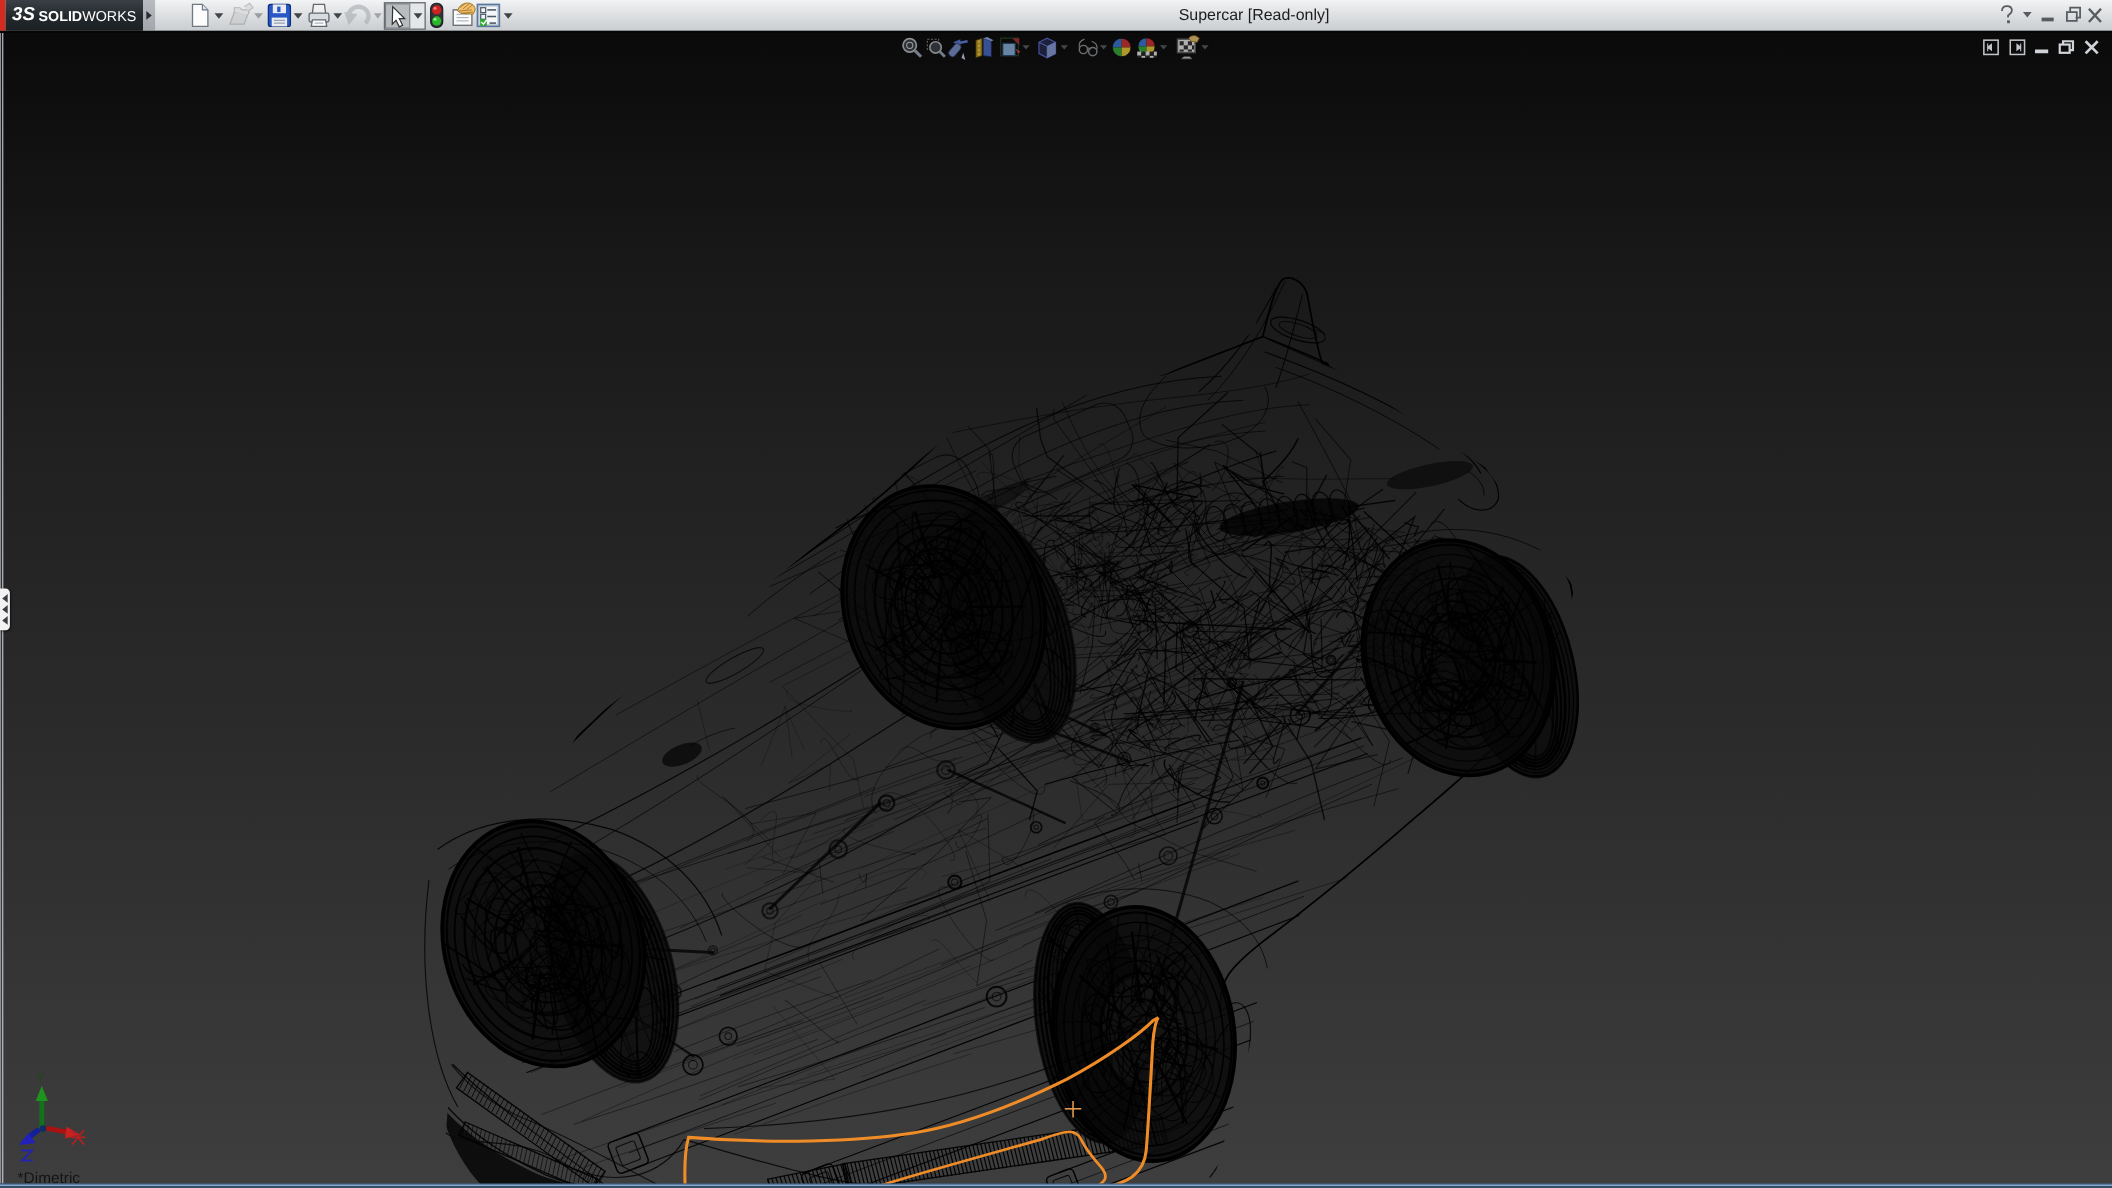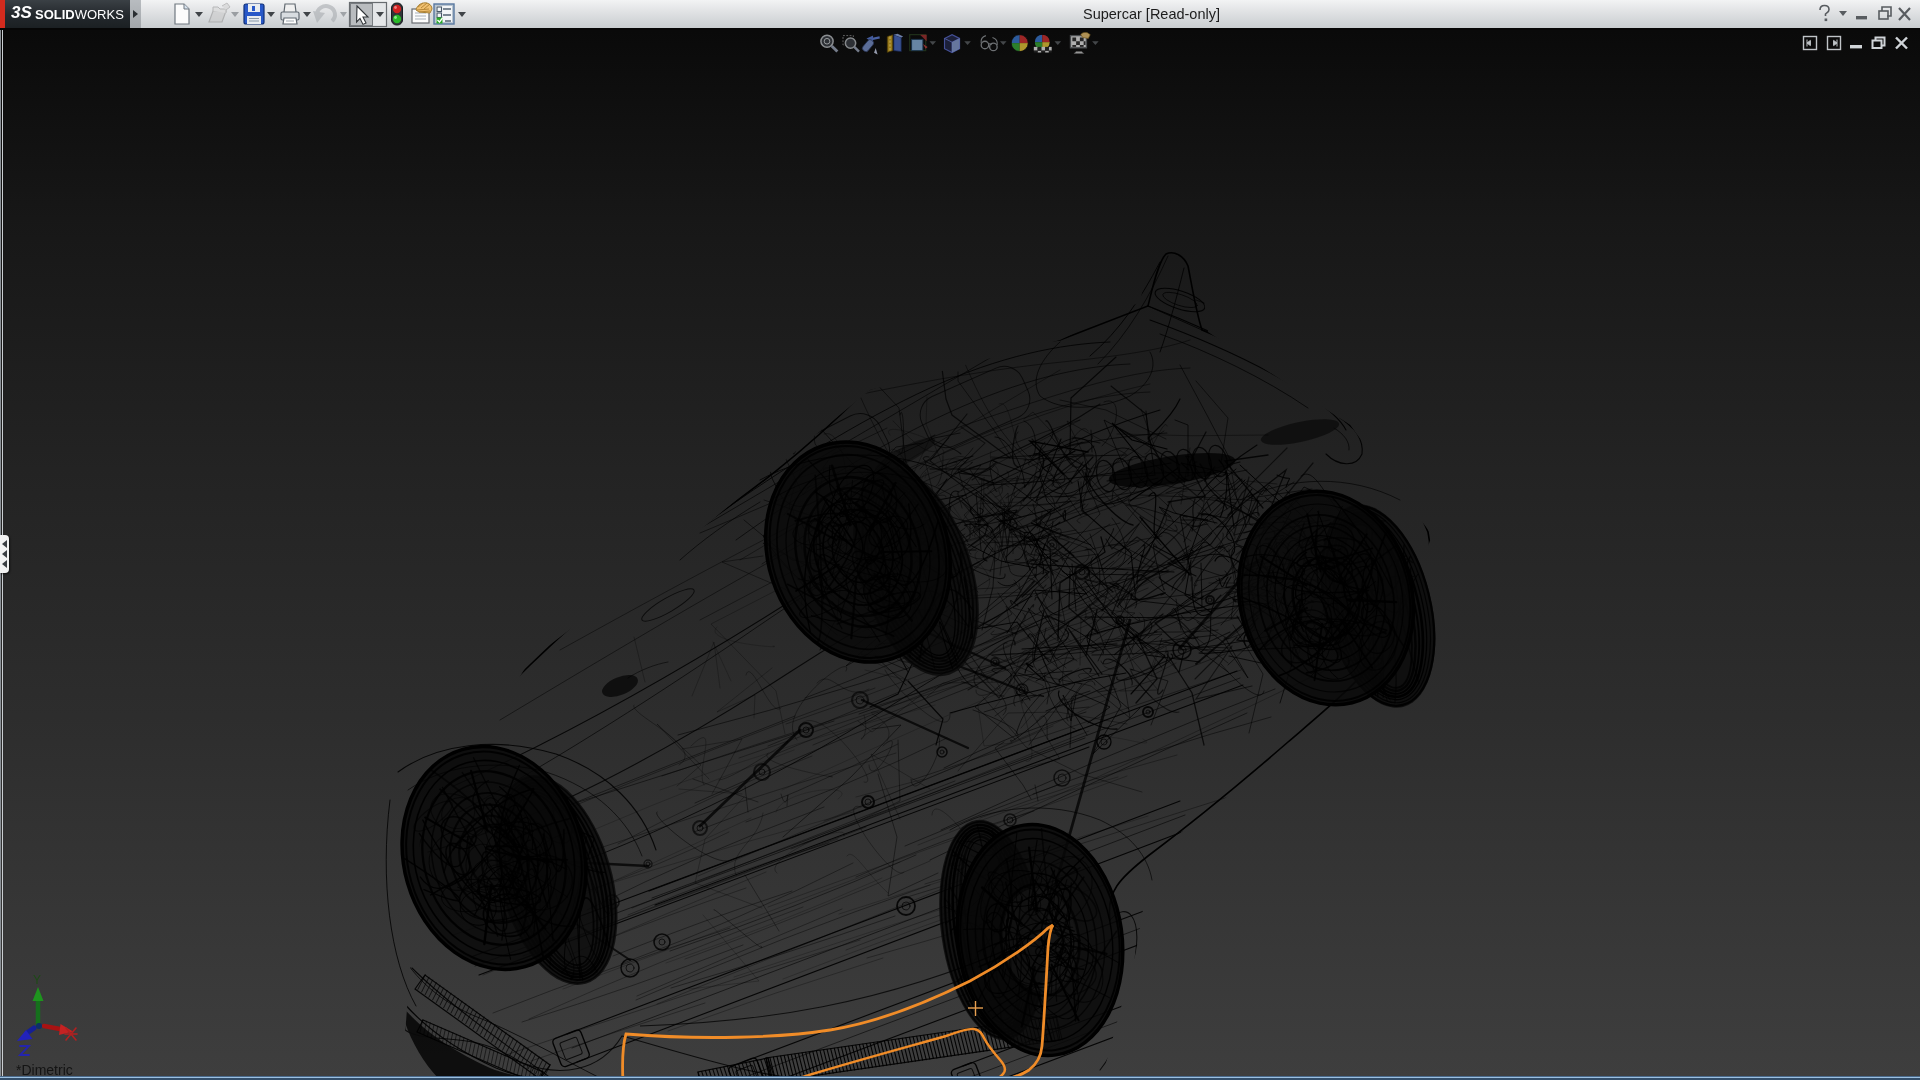--- a/index.html
+++ b/index.html
@@ -2,21 +2,21 @@
 <html><head><meta charset="utf-8"><title>Supercar</title>
 <style>
  html,body{margin:0;padding:0;width:1920px;height:1080px;overflow:hidden;background:#3e3e3e;font-family:"Liberation Sans",sans-serif;}
  #titlebar{position:absolute;top:0;left:0;width:1920px;height:28px;background:linear-gradient(#f2f3f4,#dfe1e3 45%,#c9cdd0);padding-left:36px;}
  #redstripe{position:absolute;top:0;left:0;width:5px;height:28px;background:#d42b1e;}
  #logobox{position:absolute;top:0;left:5px;width:125px;height:28px;background:linear-gradient(#3a4045,#23282c 55%,#1b2023);color:#fff;}
  #logobox .tds{position:absolute;left:6px;top:3px;font-size:17px;font-style:italic;font-weight:bold;}
  #logobox .sw{position:absolute;left:30px;top:7px;font-size:13px;letter-spacing:0px;}
  #flyout{position:absolute;top:0;left:130px;width:11px;height:28px;background:linear-gradient(#b8bcc0,#a2a6aa);}
  #flyout:after{content:"";position:absolute;left:3px;top:10px;border-left:5px solid #2a2e32;border-top:4px solid transparent;border-bottom:4px solid transparent;}
- #title{position:absolute;top:0;left:1060px;width:160px;height:28px;line-height:28px;text-align:right;font-size:14.5px;color:#1c1c1c;}
+ #title{position:absolute;top:0;left:1060px;width:160px;height:28px;line-height:28px;text-align:center;font-size:14.5px;color:#1c1c1c;}
  #blackline{position:absolute;top:28px;left:0;width:1920px;height:2px;background:#060606;}
  #leftedge{position:absolute;top:30px;left:0;width:1px;height:1046px;background:#8a9096;}
  #leftedge2{position:absolute;top:30px;left:2px;width:1px;height:1046px;background:#caced2;}
  #lefttab{position:absolute;top:535px;left:0;width:9px;height:38px;background:#f2f2f2;border-radius:0 4px 4px 0;box-shadow:1px 1px 2px rgba(0,0,0,.6);}
  .tabarrow{position:absolute;left:2px;width:0;height:0;border-right:5px solid #3a3e42;border-top:4px solid transparent;border-bottom:4px solid transparent;}
  #statusbar{position:absolute;top:1076px;left:0;width:1920px;height:4px;background:#334e6a;}
  #statusbar .hl{position:absolute;top:1px;left:0;width:1920px;height:1px;background:#9cc0e0;}
  #statusbar .tl{position:absolute;top:0;left:0;width:1920px;height:1px;background:#4a6a8c;}
 </style></head>
 <body>

